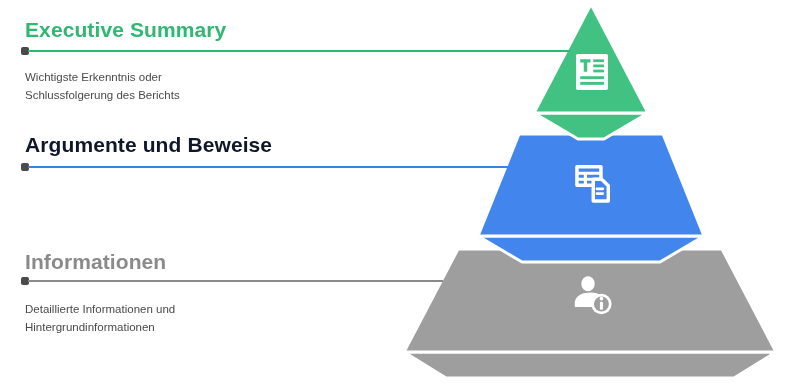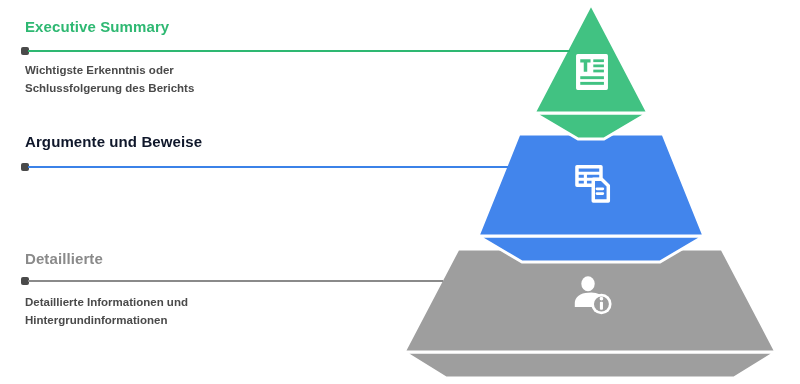--- a/index.html
+++ b/index.html
@@ -34,34 +34,33 @@
     pointer-events: none;
   }
 
   
   .level-text {
     position: absolute;
     left: 25px;
     width: 330px;
   }
   .level-title {
-    font-size: 15px;
+    font-size: 21px;
     font-weight: bold;
     letter-spacing: 0.1px;
     line-height: 1.15;
     margin: 0;
     white-space: nowrap;
   }
   .level-desc {
     font-size: 11.5px;
     line-height: 1.58;
     color: #4a4a4a;
     margin: 0;
     width: 215px;
-    font-weight: bold;
   }
 
   #level-0-text { top: 18px; }
   #level-1-text { top: 133px; }
   #level-2-text { top: 250px; }
 
   #level-0-text .level-title { color: #2eb872; }
   #level-1-text .level-title { color: #0f172a; }
   #level-2-text .level-title { color: #8a8a8a; }
 
@@ -178,18 +177,18 @@
     <div class="rule-gap"></div>
     <p class="level-desc">Wichtigste Erkenntnis oder Schlussfolgerung des Berichts</p>
   </div>
 
   <div class="level-text" id="level-1-text">
     <p class="level-title">Argumente und Beweise</p>
     <div class="rule-gap"></div>
   </div>
 
   <div class="level-text" id="level-2-text">
-    <p class="level-title">Detaillierte</p>
+    <p class="level-title">Informationen</p>
     <div class="rule-gap"></div>
     <p class="level-desc">Detaillierte Informationen und Hintergrundinformationen</p>
   </div>
 
 </div>
 
 </body></html>

